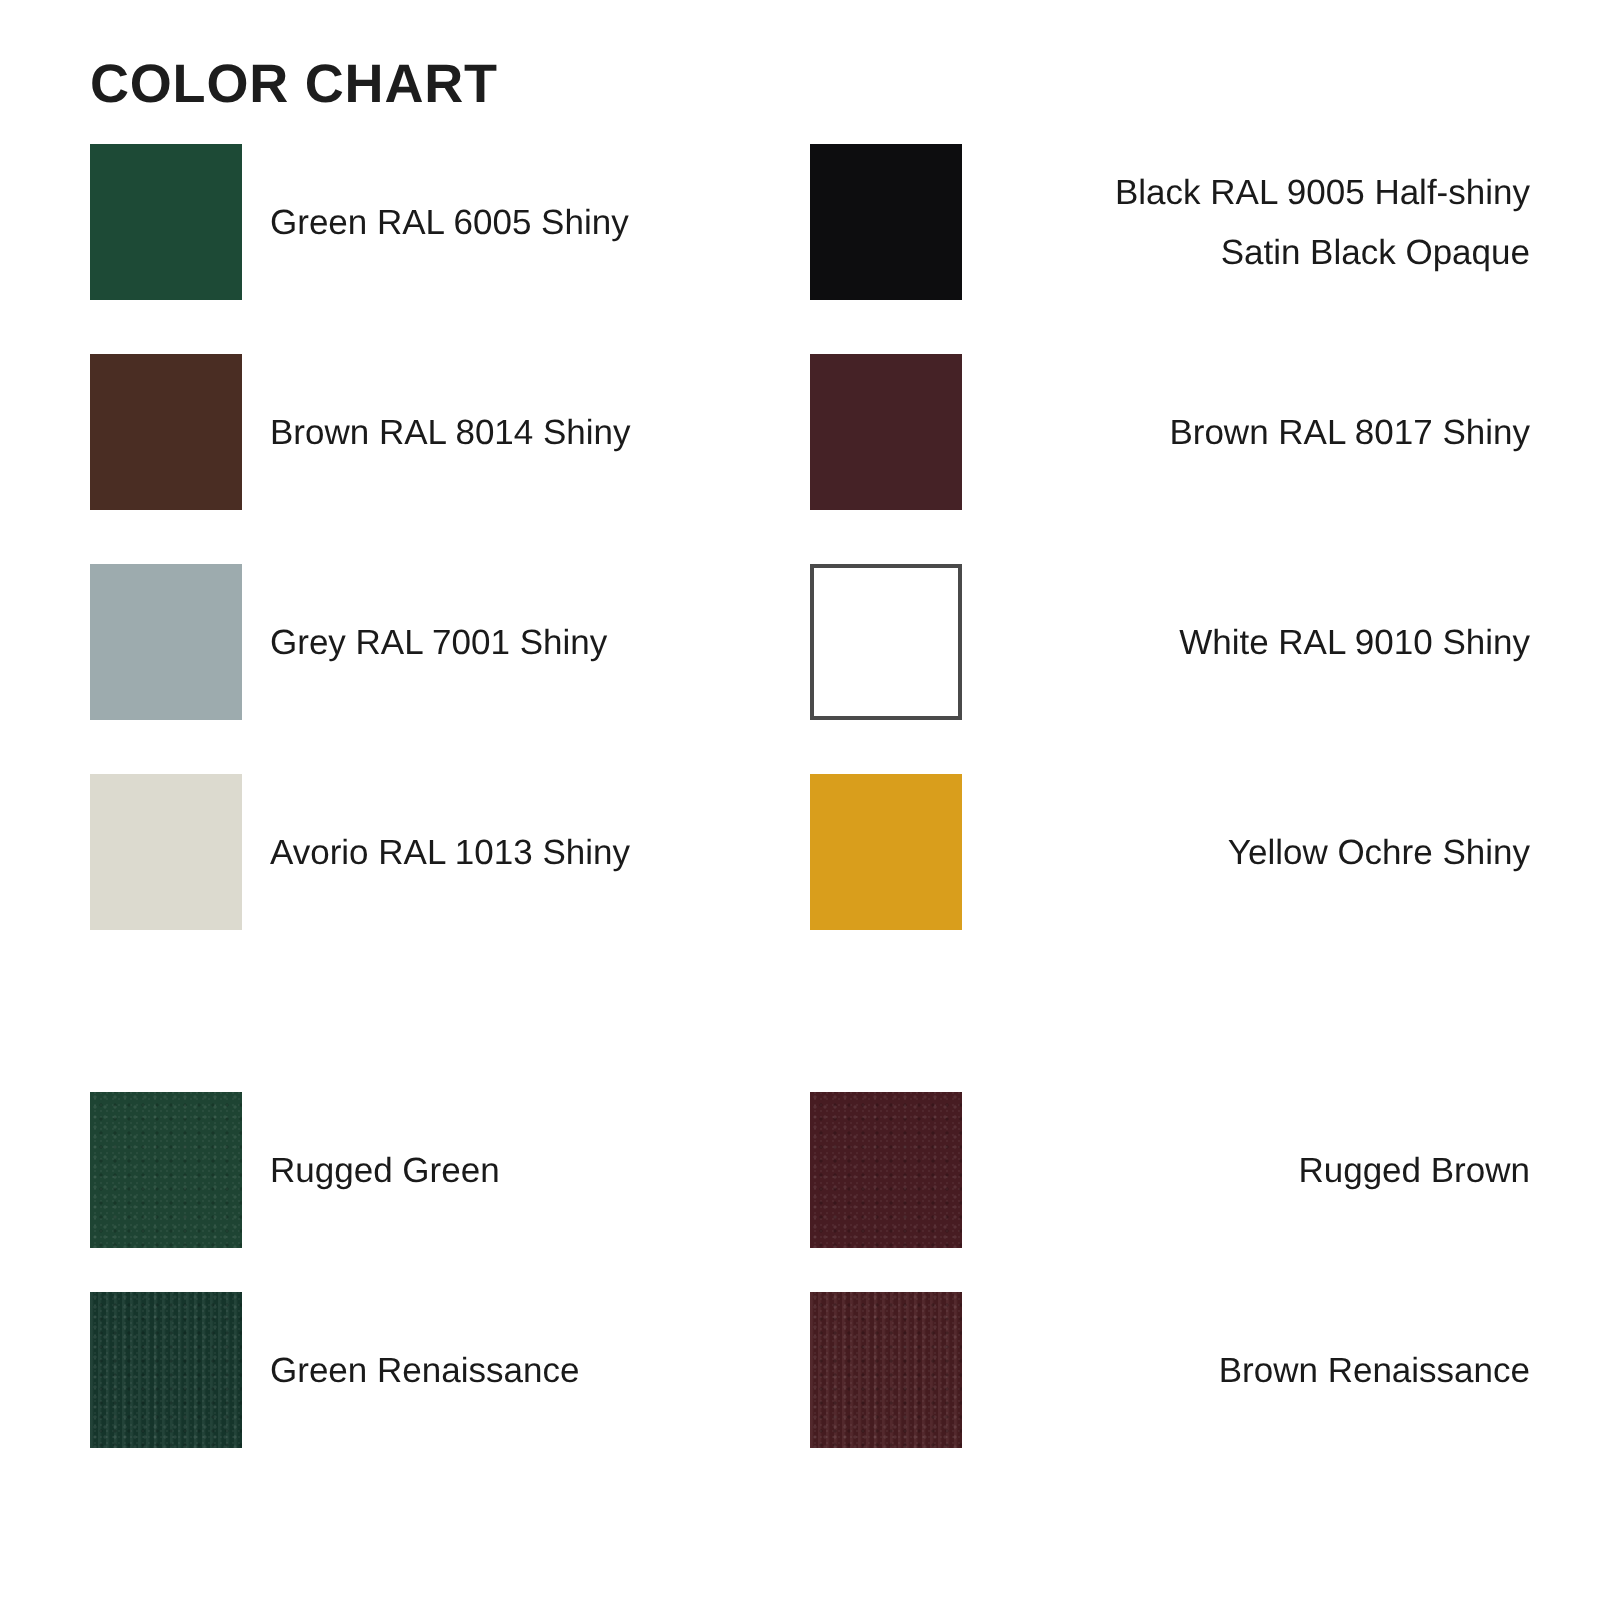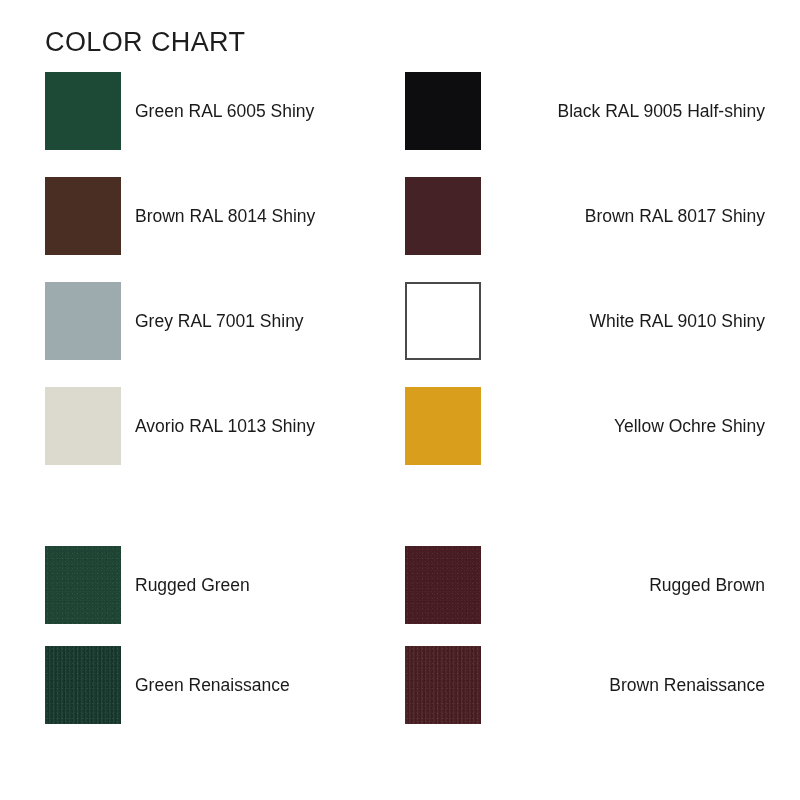--- a/index.html
+++ b/index.html
@@ -20,21 +20,21 @@
     position: relative;
     width: 800px;
     height: 800px;
     box-sizing: border-box;
     padding: 0;
   }
 
   
   .section-heading {
     font-size: 27px;
-    font-weight: 400;
+    font-weight: 700;
     letter-spacing: 0.4px;
     color: #1d1d1d;
     margin: 0;
     padding: 0;
     line-height: 1;
   }
 
   #color-chart-heading { position: absolute; left: 45px; top: 29px; }
   #special-effects-heading { position: absolute; left: 45px; top: 503px; }
 
@@ -145,20 +145,21 @@
         <div class="swatch-cell col-left">
           <div class="swatch-chip" style="background: rgb(29, 74, 54);"></div>
           <div class="swatch-label">
             <div class="line">Green RAL 6005 Shiny</div>
           </div>
         </div>
         <div class="swatch-cell col-right">
           <div class="swatch-chip" style="background: rgb(13, 13, 15);"></div>
           <div class="swatch-label">
             <div class="line">Black RAL 9005 Half-shiny</div>
+            <div class="line">Satin Black Opaque</div>
           </div>
         </div>
       </div>
       <div class="swatch-row">
         <div class="swatch-cell col-left">
           <div class="swatch-chip" style="background: rgb(74, 45, 35);"></div>
           <div class="swatch-label">
             <div class="line">Brown RAL 8014 Shiny</div>
           </div>
         </div>

